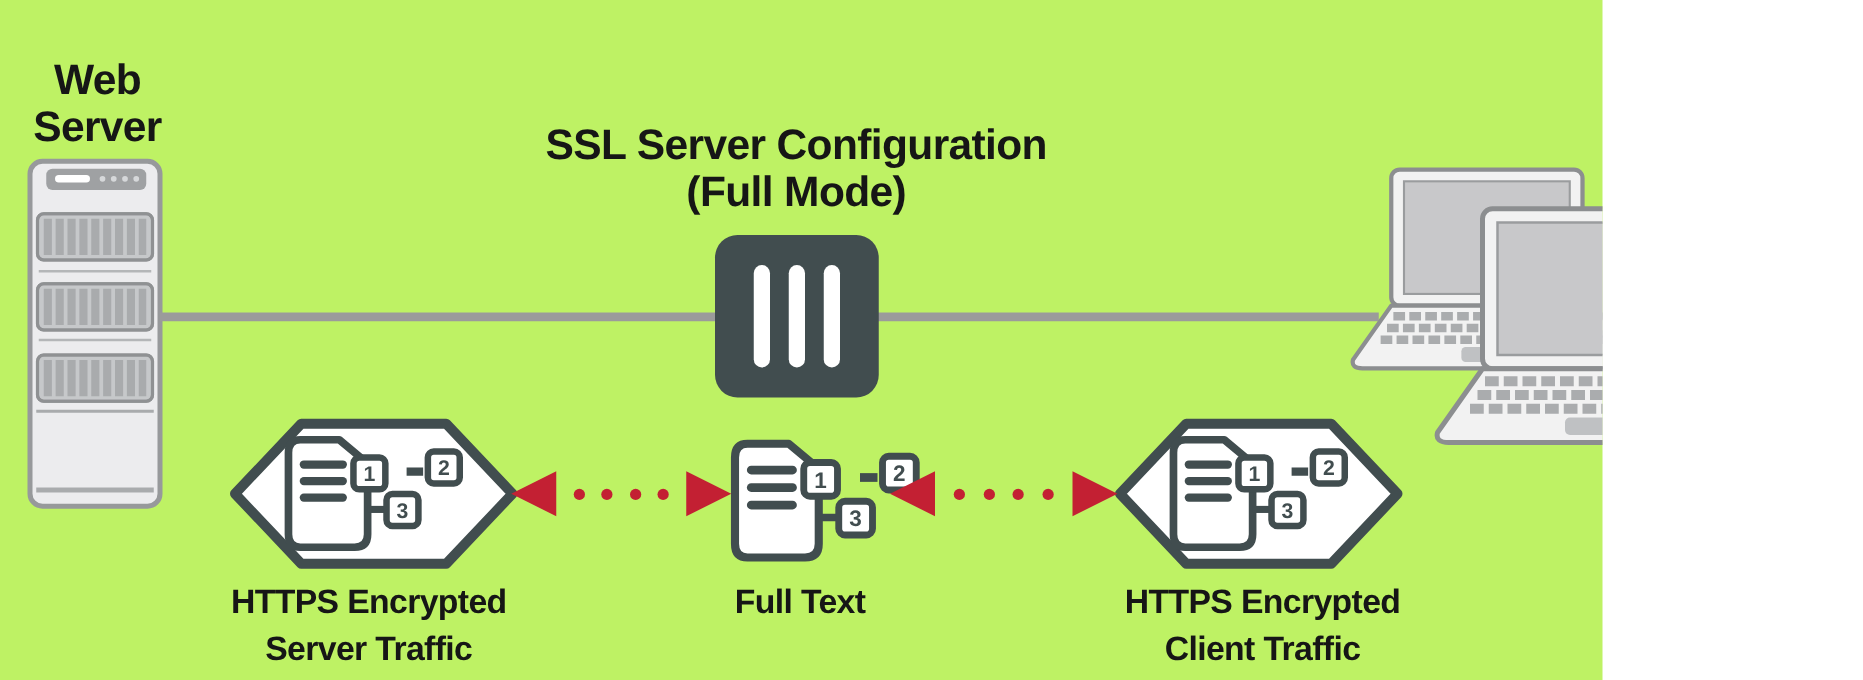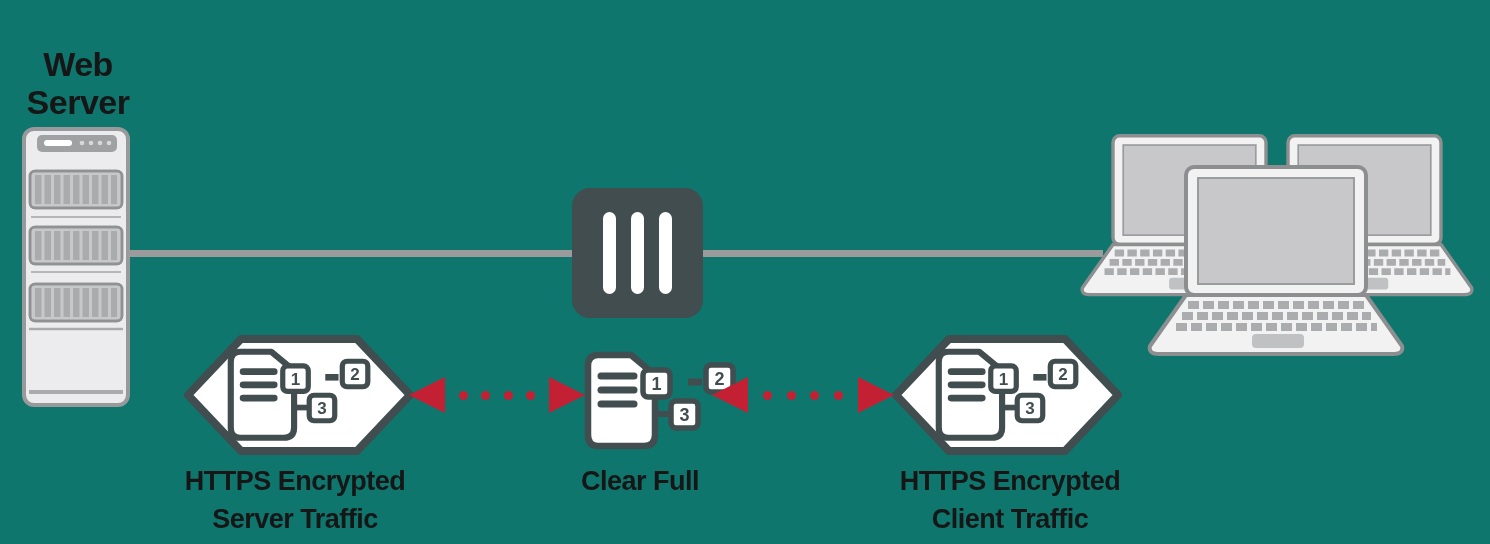--- a/index.html
+++ b/index.html
@@ -1,17 +1,17 @@
 <!DOCTYPE html>
 <html style="--c-slate: #414d4f; --c-red: #c32033; --c-line: #9b9b9b; --c-text: #161616;"><head>
 <meta charset="utf-8">
 <style>
   html,body{margin:0;padding:0;background:#fff;}
   #canvas{
-    position:relative;width:1490px;height:544px;background:#0f766e;overflow:hidden;
+    position:relative;width:1282px;height:544px;background:#bef264;overflow:hidden;
     font-family:"Liberation Sans",sans-serif;color:var(--c-text,#161616);
   }
   .abs{position:absolute;}
   .diagram-label{
     font-weight:700;font-size:34px;line-height:38px;text-align:center;
     white-space:pre-line;letter-spacing:-0.5px;
   }
   .flow-label{
     font-weight:700;font-size:27px;line-height:38px;text-align:center;
     white-space:pre-line;letter-spacing:-0.5px;
@@ -97,20 +97,22 @@
       <rect x="9" y="158" width="92" height="37" rx="5" fill="#c6c8ca" stroke="#8f9193" stroke-width="2.5"></rect>
       <line x1="14" y1="176.5" x2="96" y2="176.5" stroke="#a9abad" stroke-width="29" stroke-dasharray="6.5 3"></line>
       <rect x="9" y="158" width="92" height="37" rx="5" fill="none" stroke="#8f9193" stroke-width="2.5"></rect>
     </g>
     <line x1="8" y1="203" x2="102" y2="203" stroke="#a9abad" stroke-width="2.5"></line>
     <line x1="8" y1="266" x2="102" y2="266" stroke="#a9abad" stroke-width="4"></line>
   </svg>
 
   <div id="net-line" class="abs"></div>
 
+  <div class="abs diagram-label" style="left:417px;top:97px;width:440px;">SSL Server Configuration
+(Full Mode)</div>
   <div id="ssl-icon" class="abs">
     <span class="bar"></span>
     <span class="bar"></span>
     <span class="bar"></span>
   </div>
 
   <svg class="abs" style="left:1068px;top:128px;" width="422" height="240" viewBox="0 0 422 240">
     <use href="#laptop" xlink:href="#laptop" transform="translate(11,6) scale(0.85)"></use>
     <use href="#laptop" xlink:href="#laptop" transform="translate(186,6) scale(0.85)"></use>
     <use href="#laptop" xlink:href="#laptop" transform="translate(78,37)"></use>
@@ -142,17 +144,17 @@
     <span class="tri left"></span>
     <span class="dot"></span>
     <span class="dot"></span>
     <span class="dot"></span>
     <span class="dot"></span>
     <span class="tri right"></span>
   </div>
 
   <div class="abs flow-label" style="left:130px;top:462px;width:330px;">HTTPS Encrypted
 Server Traffic</div>
-  <div class="abs flow-label" style="left:520px;top:462px;width:240px;">Clear Full</div>
+  <div class="abs flow-label" style="left:520px;top:462px;width:240px;">Full Text</div>
   <div class="abs flow-label" style="left:850px;top:462px;width:320px;">HTTPS Encrypted
 Client Traffic</div>
 
 </div>
 
 </body></html>

